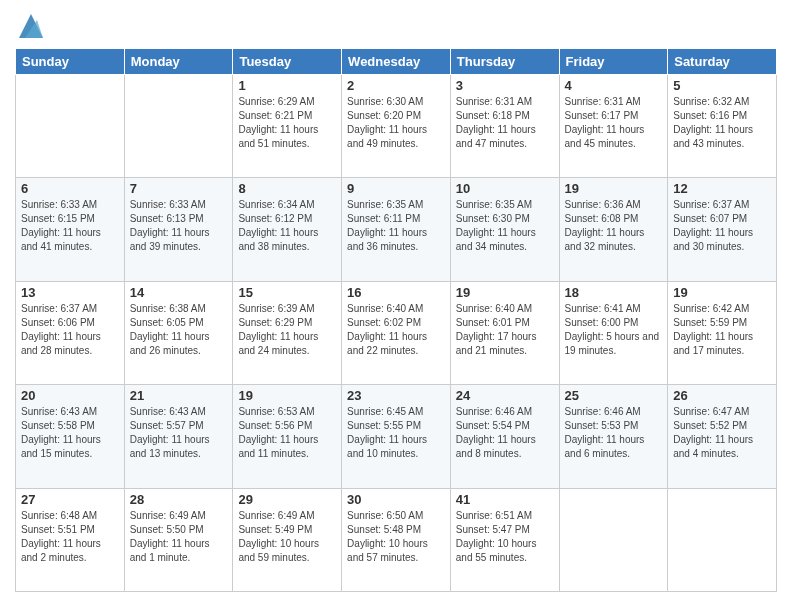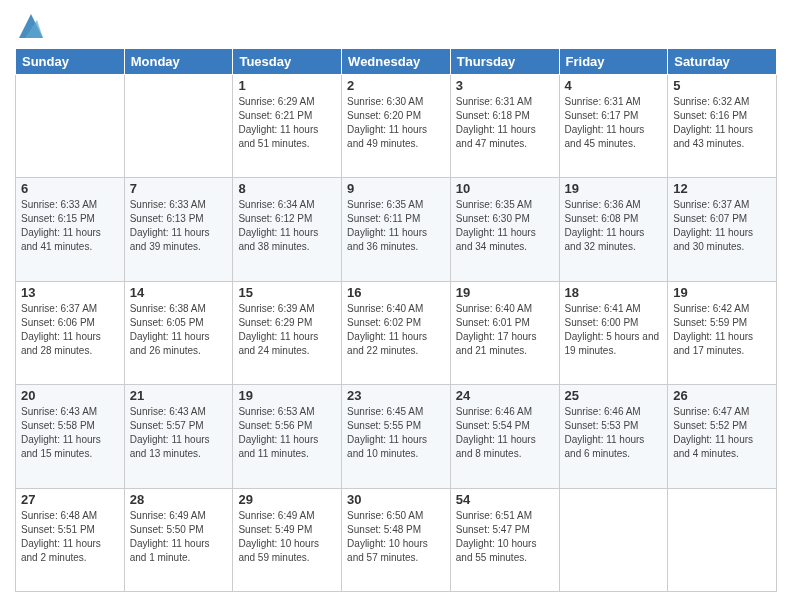--- a/index.html
+++ b/index.html
@@ -263,21 +263,21 @@
           </td>
           <td>
             <span class="day-number">29</span>
             <div class="day-info"><span>Sunrise: 6:49 AM</span><br><span>Sunset: 5:49 PM</span><br><span>Daylight: 10 hours and 59 minutes.</span></div>
           </td>
           <td>
             <span class="day-number">30</span>
             <div class="day-info"><span>Sunrise: 6:50 AM</span><br><span>Sunset: 5:48 PM</span><br><span>Daylight: 10 hours and 57 minutes.</span></div>
           </td>
           <td>
-            <span class="day-number">54</span>
+            <span class="day-number">41</span>
             <div class="day-info"><span>Sunrise: 6:51 AM</span><br><span>Sunset: 5:47 PM</span><br><span>Daylight: 10 hours and 55 minutes.</span></div>
           </td>
           <td class="empty-cell"></td>
           <td class="empty-cell"></td>
         </tr>
       </tbody>
   </table>
 </div>
 
 </body></html>

